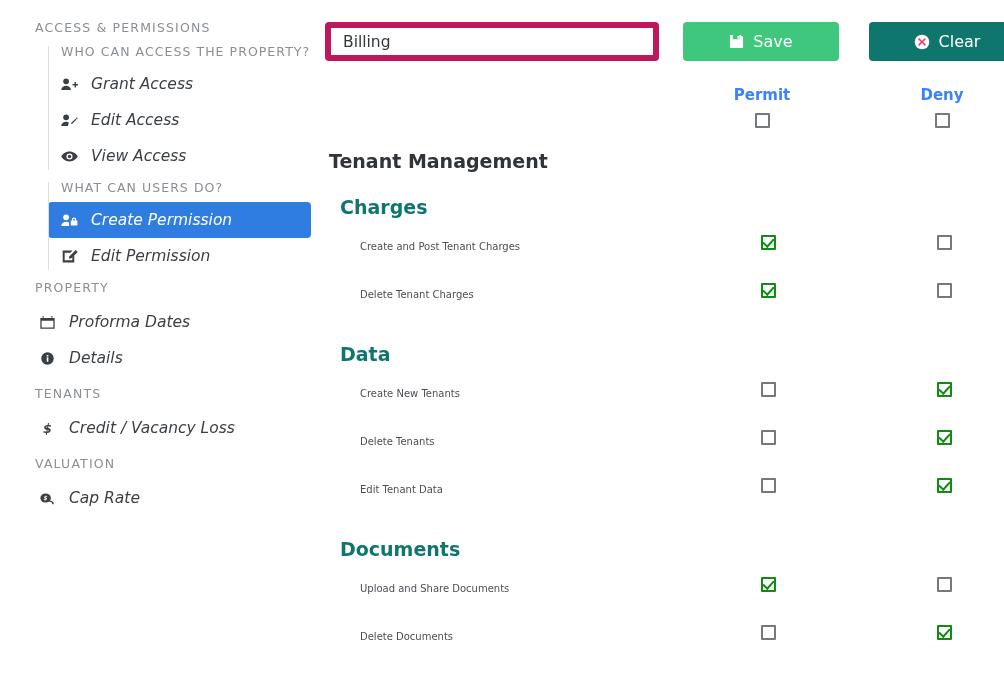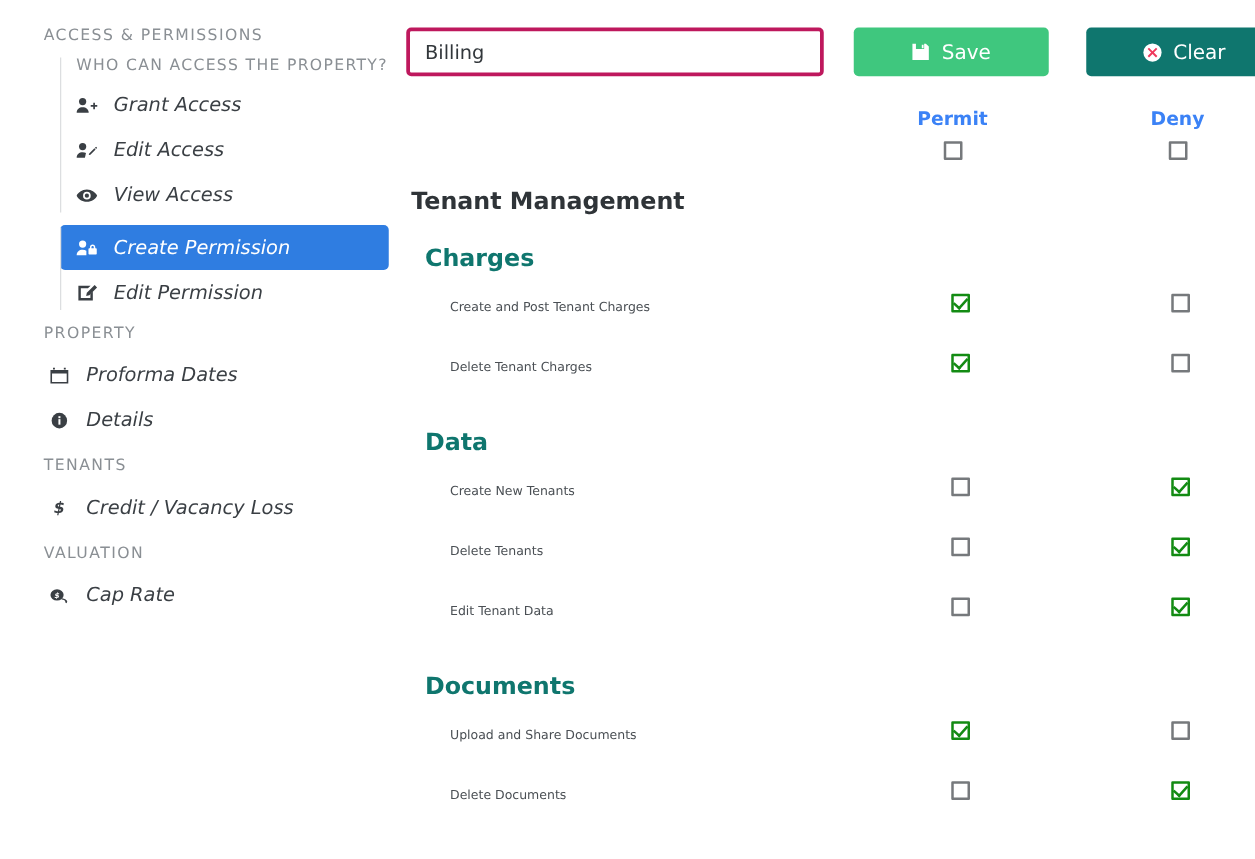--- a/index.html
+++ b/index.html
@@ -91,21 +91,21 @@
     background: #ffffff;
   }
   #toolbar {
     position: absolute; left: 0; top: 0;
     width: 709px; height: 76px;
   }
   #name-input {
     position: absolute;
     left: 5px; top: 22px;
     width: 334px; height: 39px;
-    border: 3px solid #be185d;
+    border: 6px solid #be185d;
     border-radius: 4px;
     background: #fff;
     font-family: "DejaVu Sans", "Liberation Sans", sans-serif;
     font-size: 15.5px;
     color: #32373b;
     padding: 0 12px;
     outline: none;
   }
   .tb-btn {
     position: absolute;
@@ -248,20 +248,21 @@
           <span class="ico">
             <svg width="17" height="15" viewBox="0 0 20 16" fill="currentColor">
               <path d="M10 2.2C5.4 2.2 1.6 5.3 0.3 8c1.3 2.7 5.1 5.8 9.7 5.8S18.4 10.7 19.7 8C18.4 5.3 14.6 2.2 10 2.2zm0 9.4A3.6 3.6 0 1 1 10 4.4a3.6 3.6 0 0 1 0 7.2z"></path>
               <circle cx="10" cy="8" r="2"></circle>
             </svg>
           </span>
           <span>View Access</span>
         </div>
       </div>
       <div class="subgroup">
+        <div class="sub-title">WHAT CAN USERS DO?</div>
         <div class="nav-item active">
           <span class="ico">
             <svg width="17" height="15" viewBox="0 0 20 16" fill="currentColor">
               <circle cx="6" cy="4.2" r="3.4"></circle>
               <path d="M0.3 14.6c0-3.2 2.6-5.1 5.7-5.1 1.3 0 2.5 0.3 3.5 0.9v4.2z"></path>
               <path d="M15.4 4.6c1.4 0 2.5 1.1 2.5 2.5v1h0.7c0.4 0 0.7 0.3 0.7 0.7v4.4c0 0.4-0.3 0.7-0.7 0.7h-6.4c-0.4 0-0.7-0.3-0.7-0.7V8.8c0-0.4 0.3-0.7 0.7-0.7h0.7v-1c0-1.4 1.1-2.5 2.5-2.5zm0 1.4c-0.6 0-1.1 0.5-1.1 1.1v1h2.2v-1c0-0.6-0.5-1.1-1.1-1.1z"></path>
             </svg>
           </span>
           <span>Create Permission</span>
         </div>

